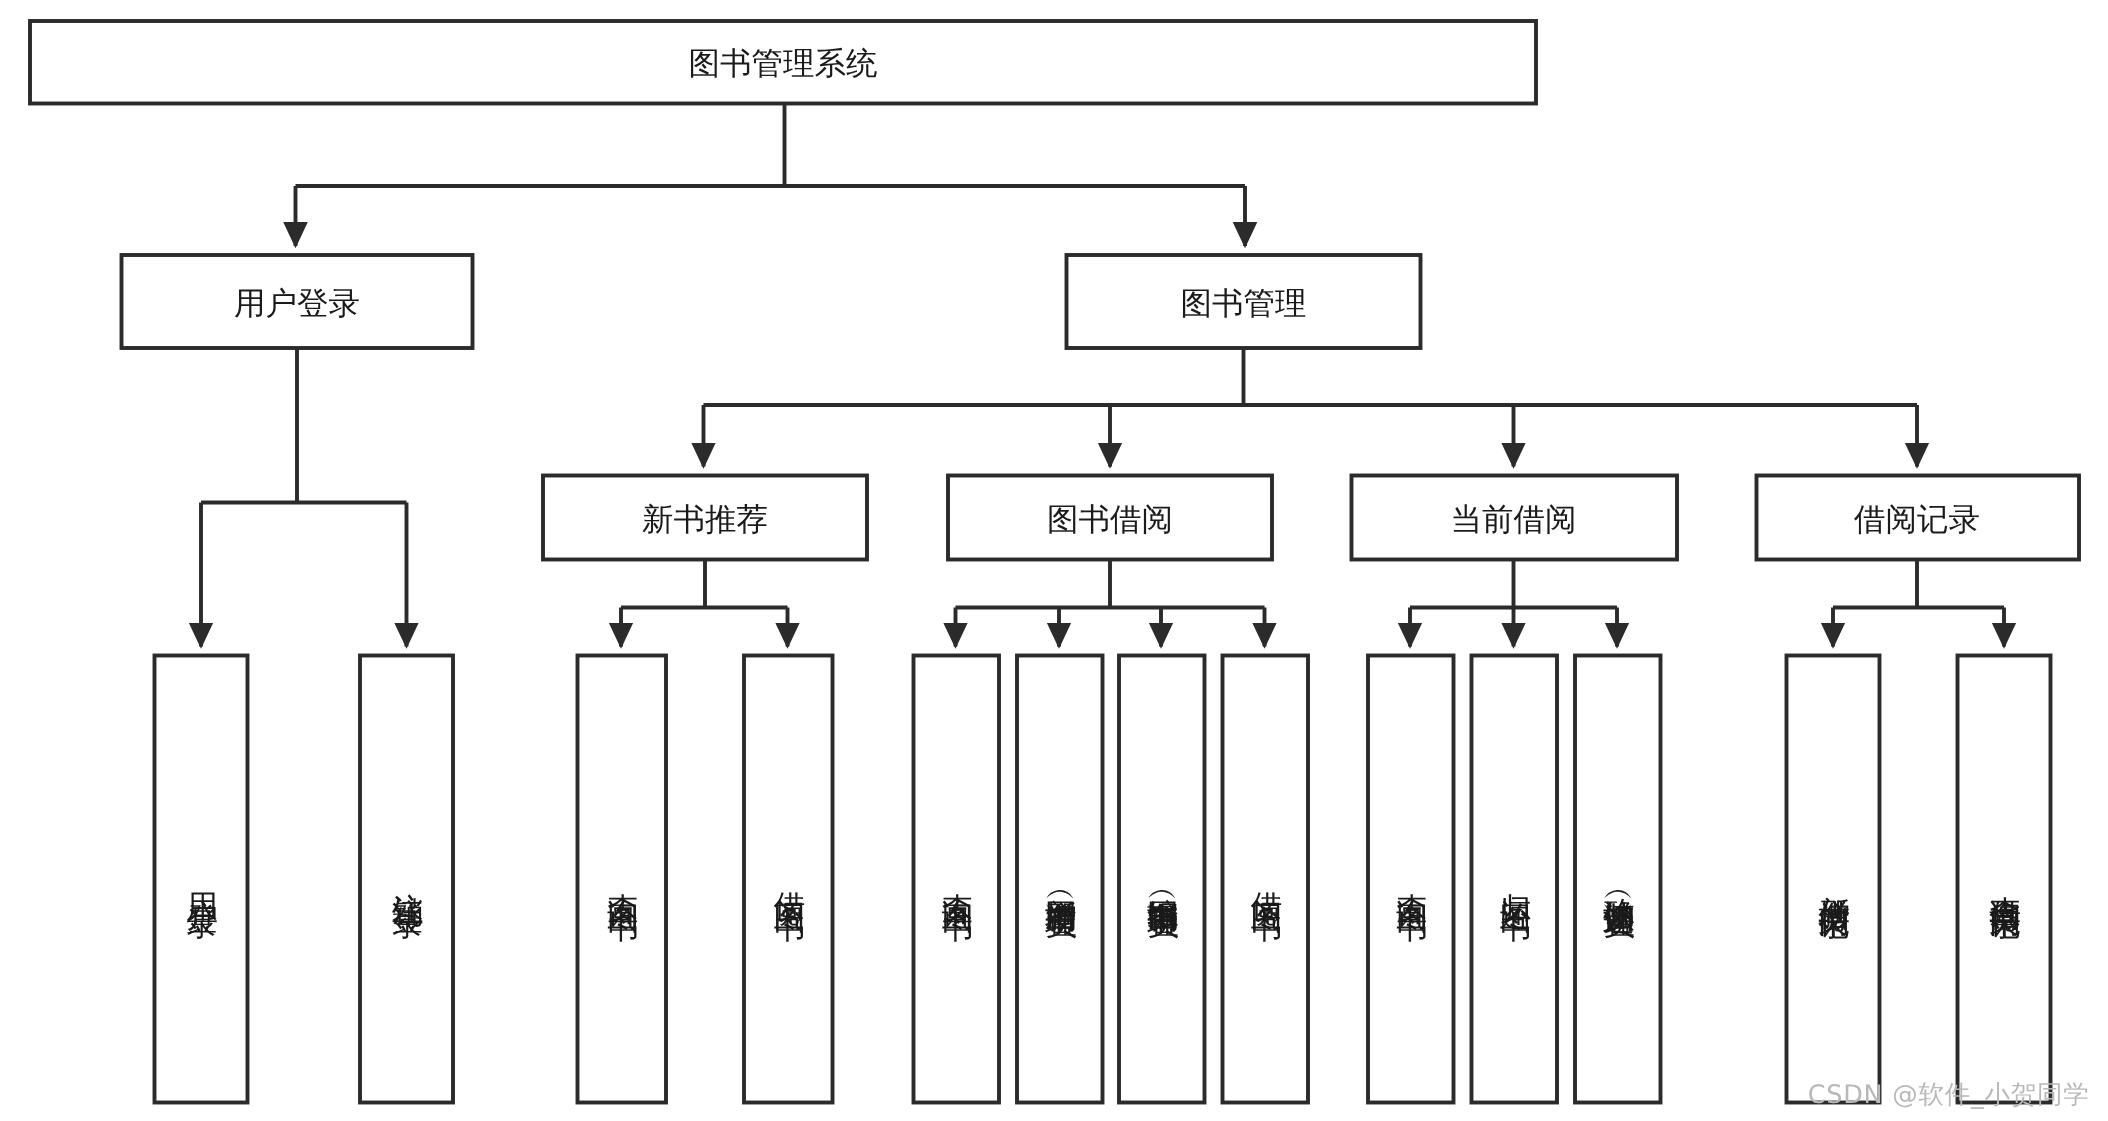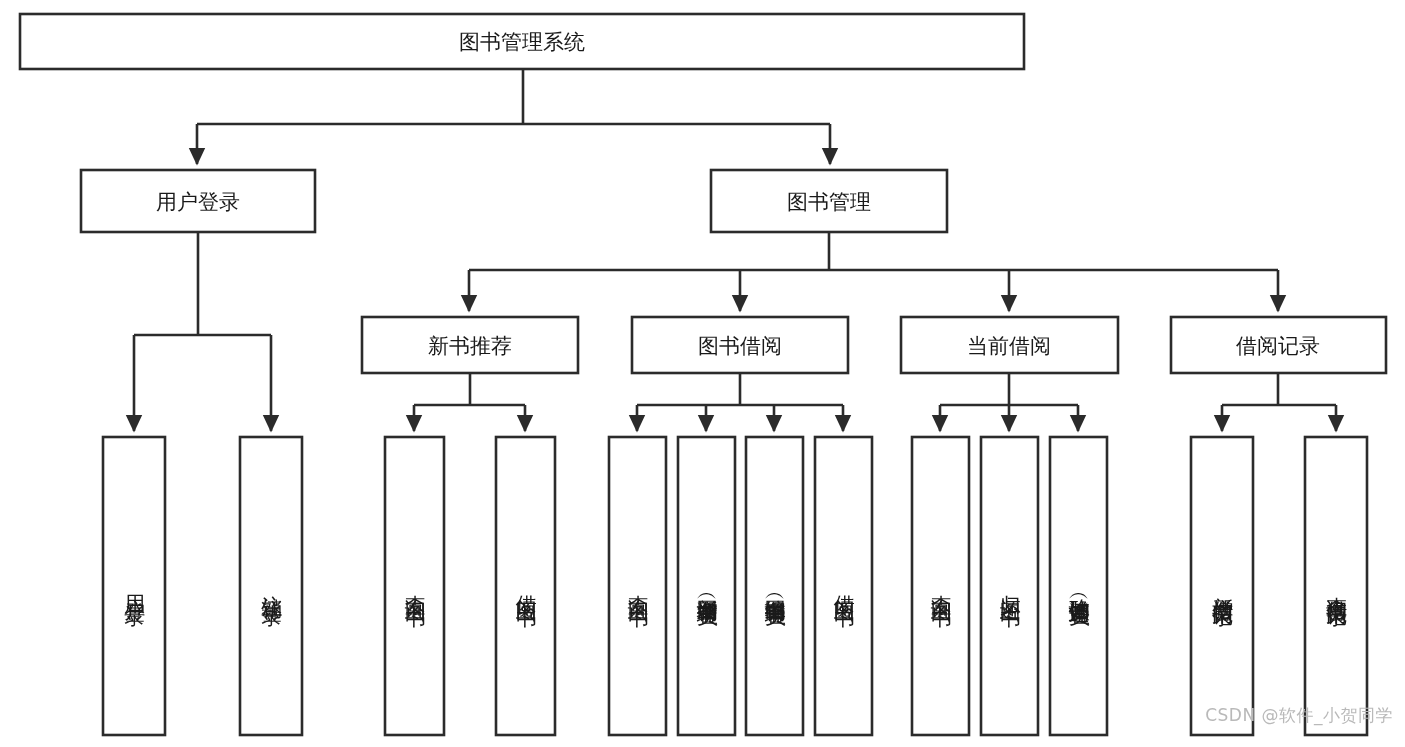--- a/index.html
+++ b/index.html
@@ -61,21 +61,21 @@
     display: flex;
     align-items: center;
     justify-content: center;
     text-align: center;
     white-space: nowrap;
     pointer-events: none;
   }
   #watermark {
     position: absolute;
     right: 12px;
-    bottom: 20px;
+    bottom: 6px;
     font-family: "DejaVu Sans", "Liberation Sans", sans-serif;
     font-size: 17px;
     color: #b9b9b9;
     letter-spacing: 0.5px;
     white-space: nowrap;
   }
 </style>
 </head>
 <body>
 

